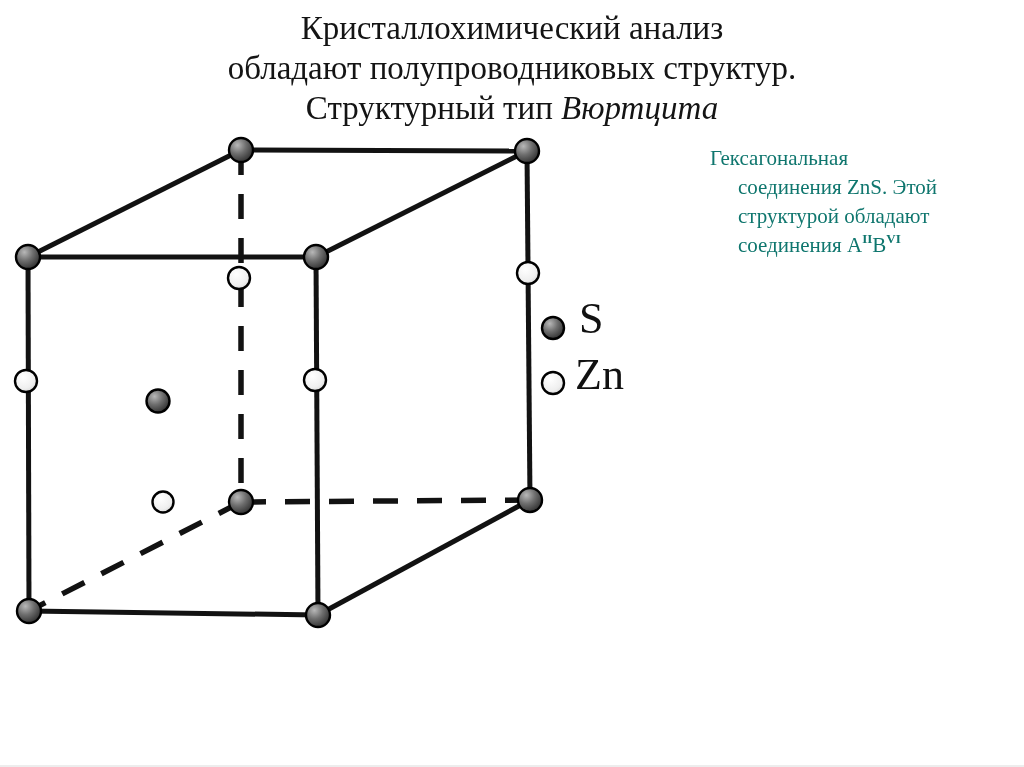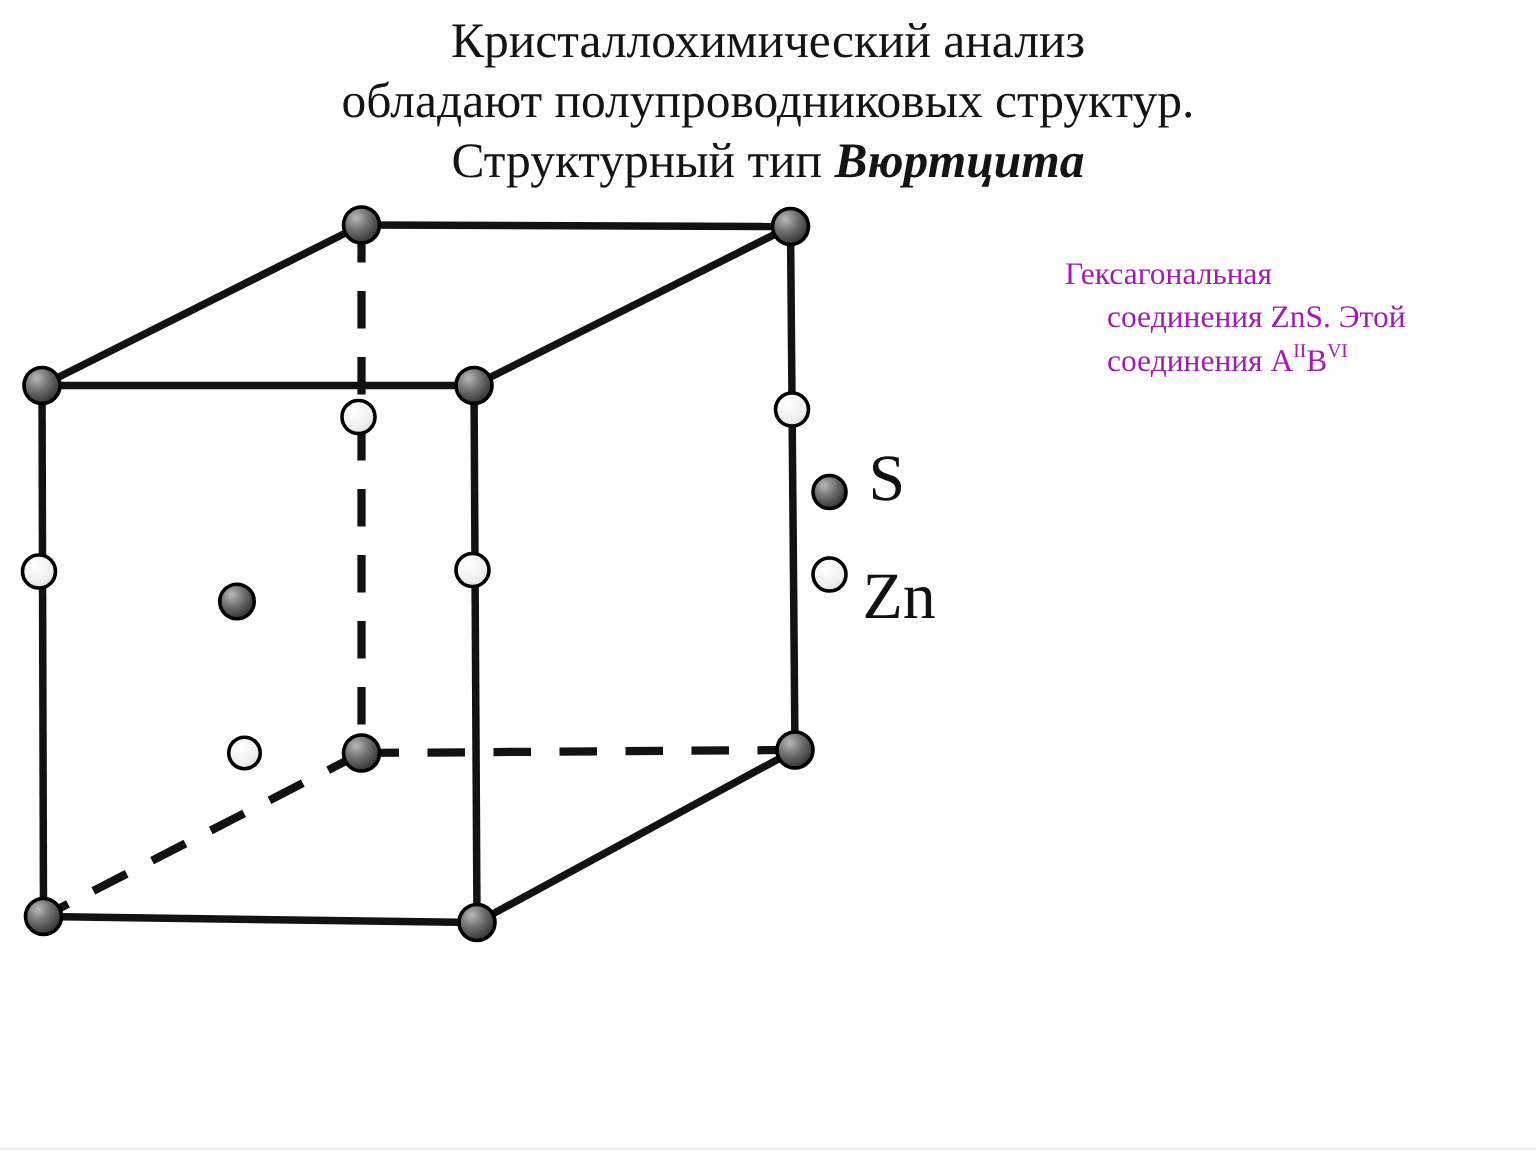--- a/index.html
+++ b/index.html
@@ -16,37 +16,36 @@
   
   .title-block {
     position: absolute;
     left: 0; top: 8px;
     width: 1024px;
     text-align: center;
     font-size: 33px;
     line-height: 40px;
     color: #141414;
   }
-  .title-emphasis { font-weight: bold; font-style: italic; }
+  .title-emphasis { font-weight: normal; font-style: italic; }
 
   
   .desc-block {
     position: absolute;
     left: 710px; top: 144px;
     width: 300px;
     font-size: 21px;
     line-height: 29px;
-    color: #a21caf;
-    margin-top: 24px;
+    color: #0f766e;
   }
   .desc-line { padding-left: 28px; white-space: nowrap; }
   .desc-line.first { padding-left: 0; }
   .desc-line b { font-weight: normal; }
   sup.bsup {
-    font-weight: normal;
+    font-weight: bold;
     font-size: 13px;
     position: relative;
     top: -1px;
     vertical-align: super;
     line-height: 0;
   }
 
   
   #diagram-svg {
     position: absolute;
@@ -117,20 +116,21 @@
 
   <div class="title-block">
     <div>Кристаллохимический анализ</div>
     <div>обладают полупроводниковых структур.</div>
     <div><span>Структурный тип </span><span class="title-emphasis">Вюртцита</span></div>
   </div>
 
   <div class="desc-block">
     <div class="desc-line first"><span>Гексагональная</span></div>
     <div class="desc-line"><span>соединения </span><b>ZnS</b><span>. Этой</span></div>
+    <div class="desc-line"><span>структурой обладают</span></div>
     <div class="desc-line"><span>соединения </span><b>A</b><sup class="bsup">II</sup><b>B</b><sup class="bsup">VI</sup></div>
   </div>
 
   <span class="legend-label" style="left:579px; top:297px">S</span>
-  <span class="legend-label" style="left:575px; top:376px">Zn</span>
+  <span class="legend-label" style="left:575px; top:353px">Zn</span>
 
   <div class="bottom-hairline"></div>
 </div>
 
 </body></html>

